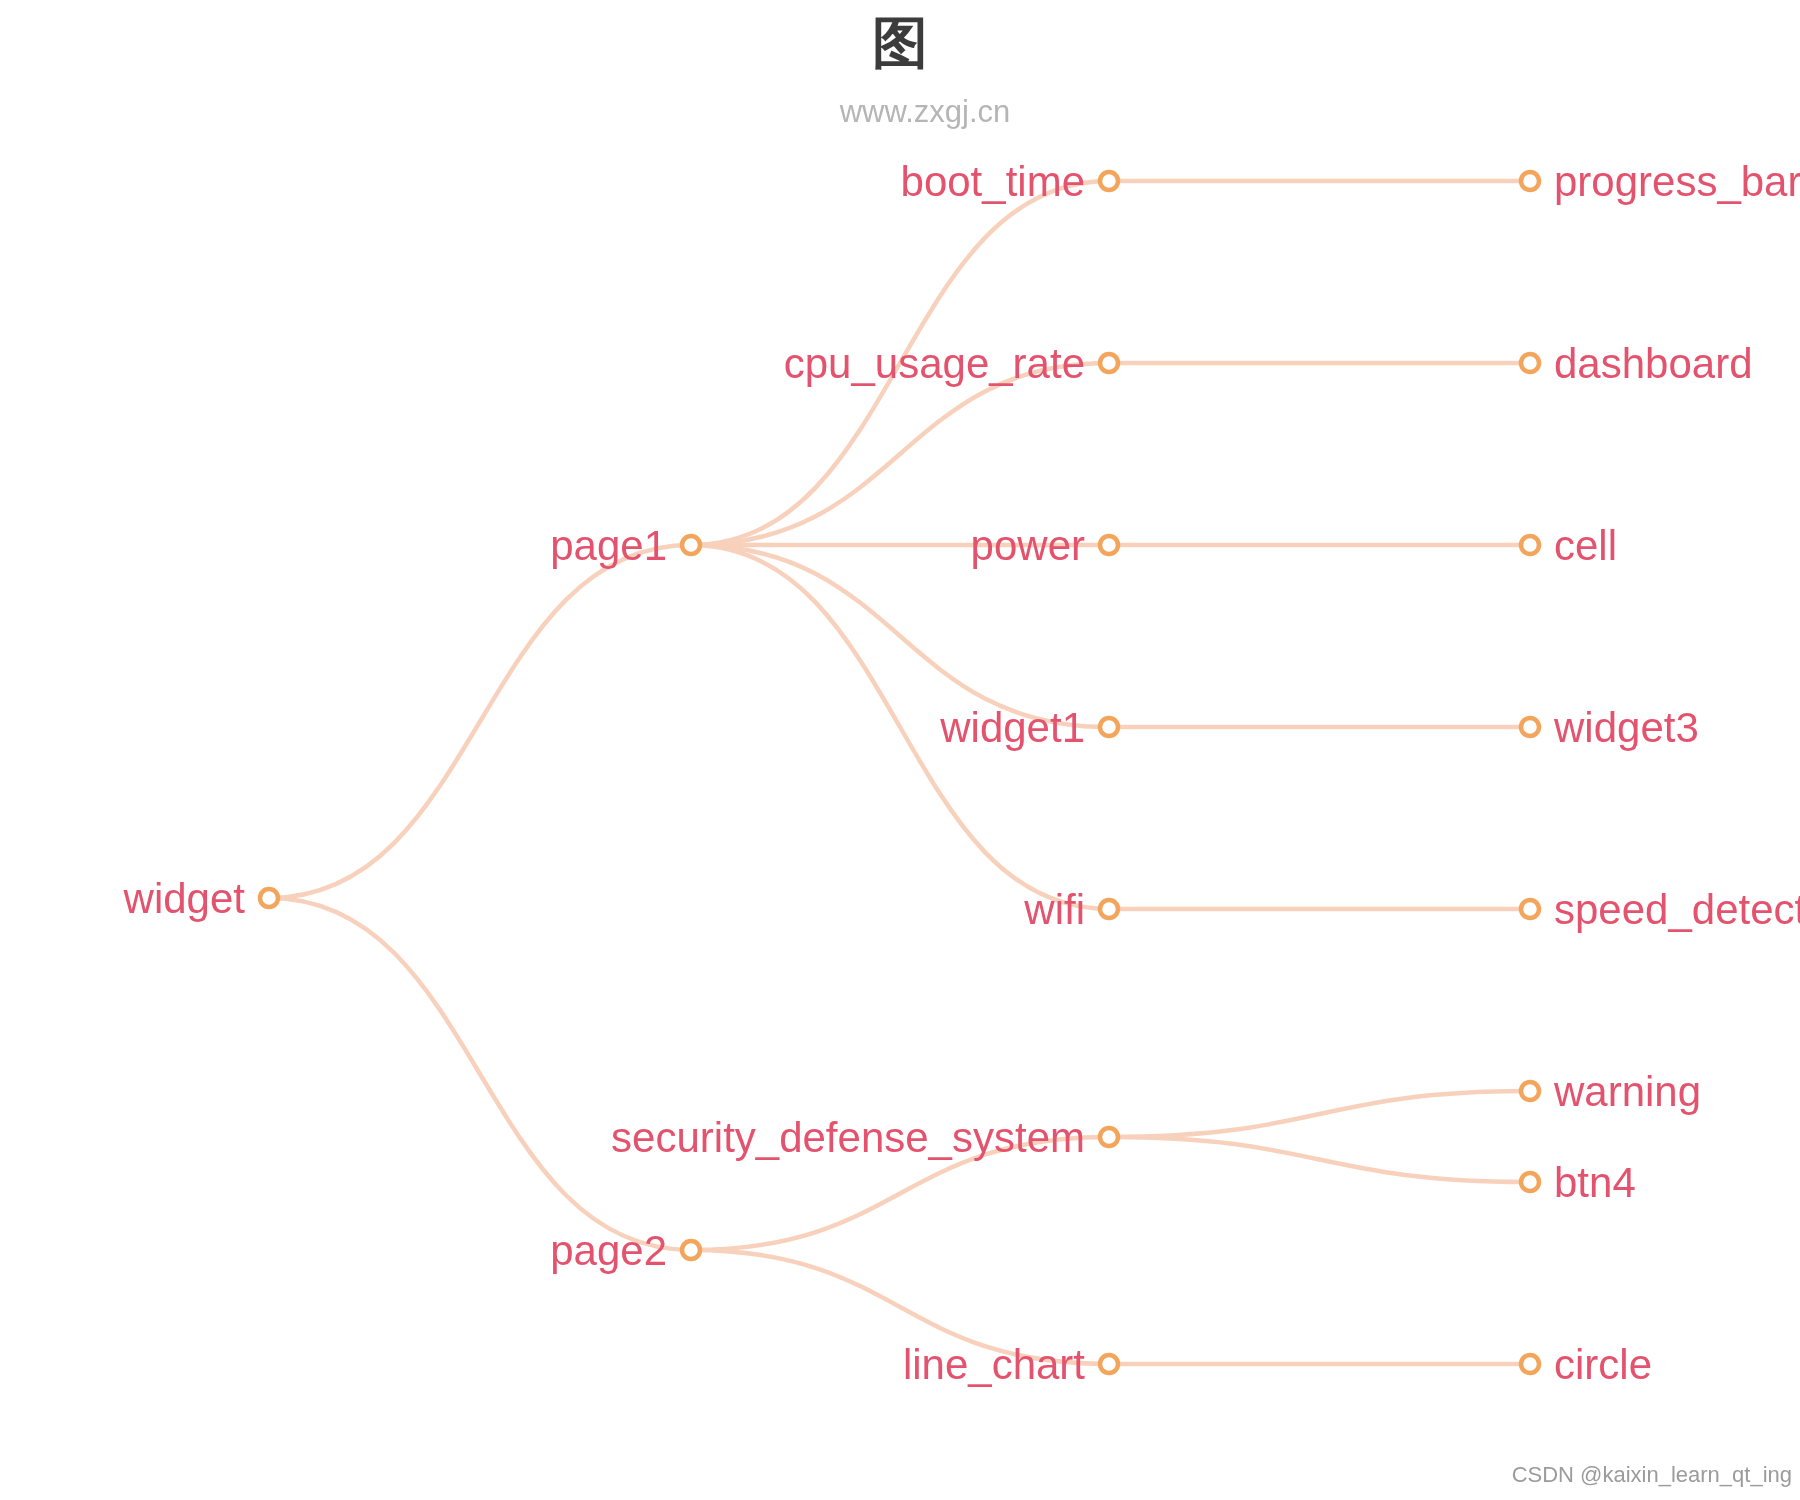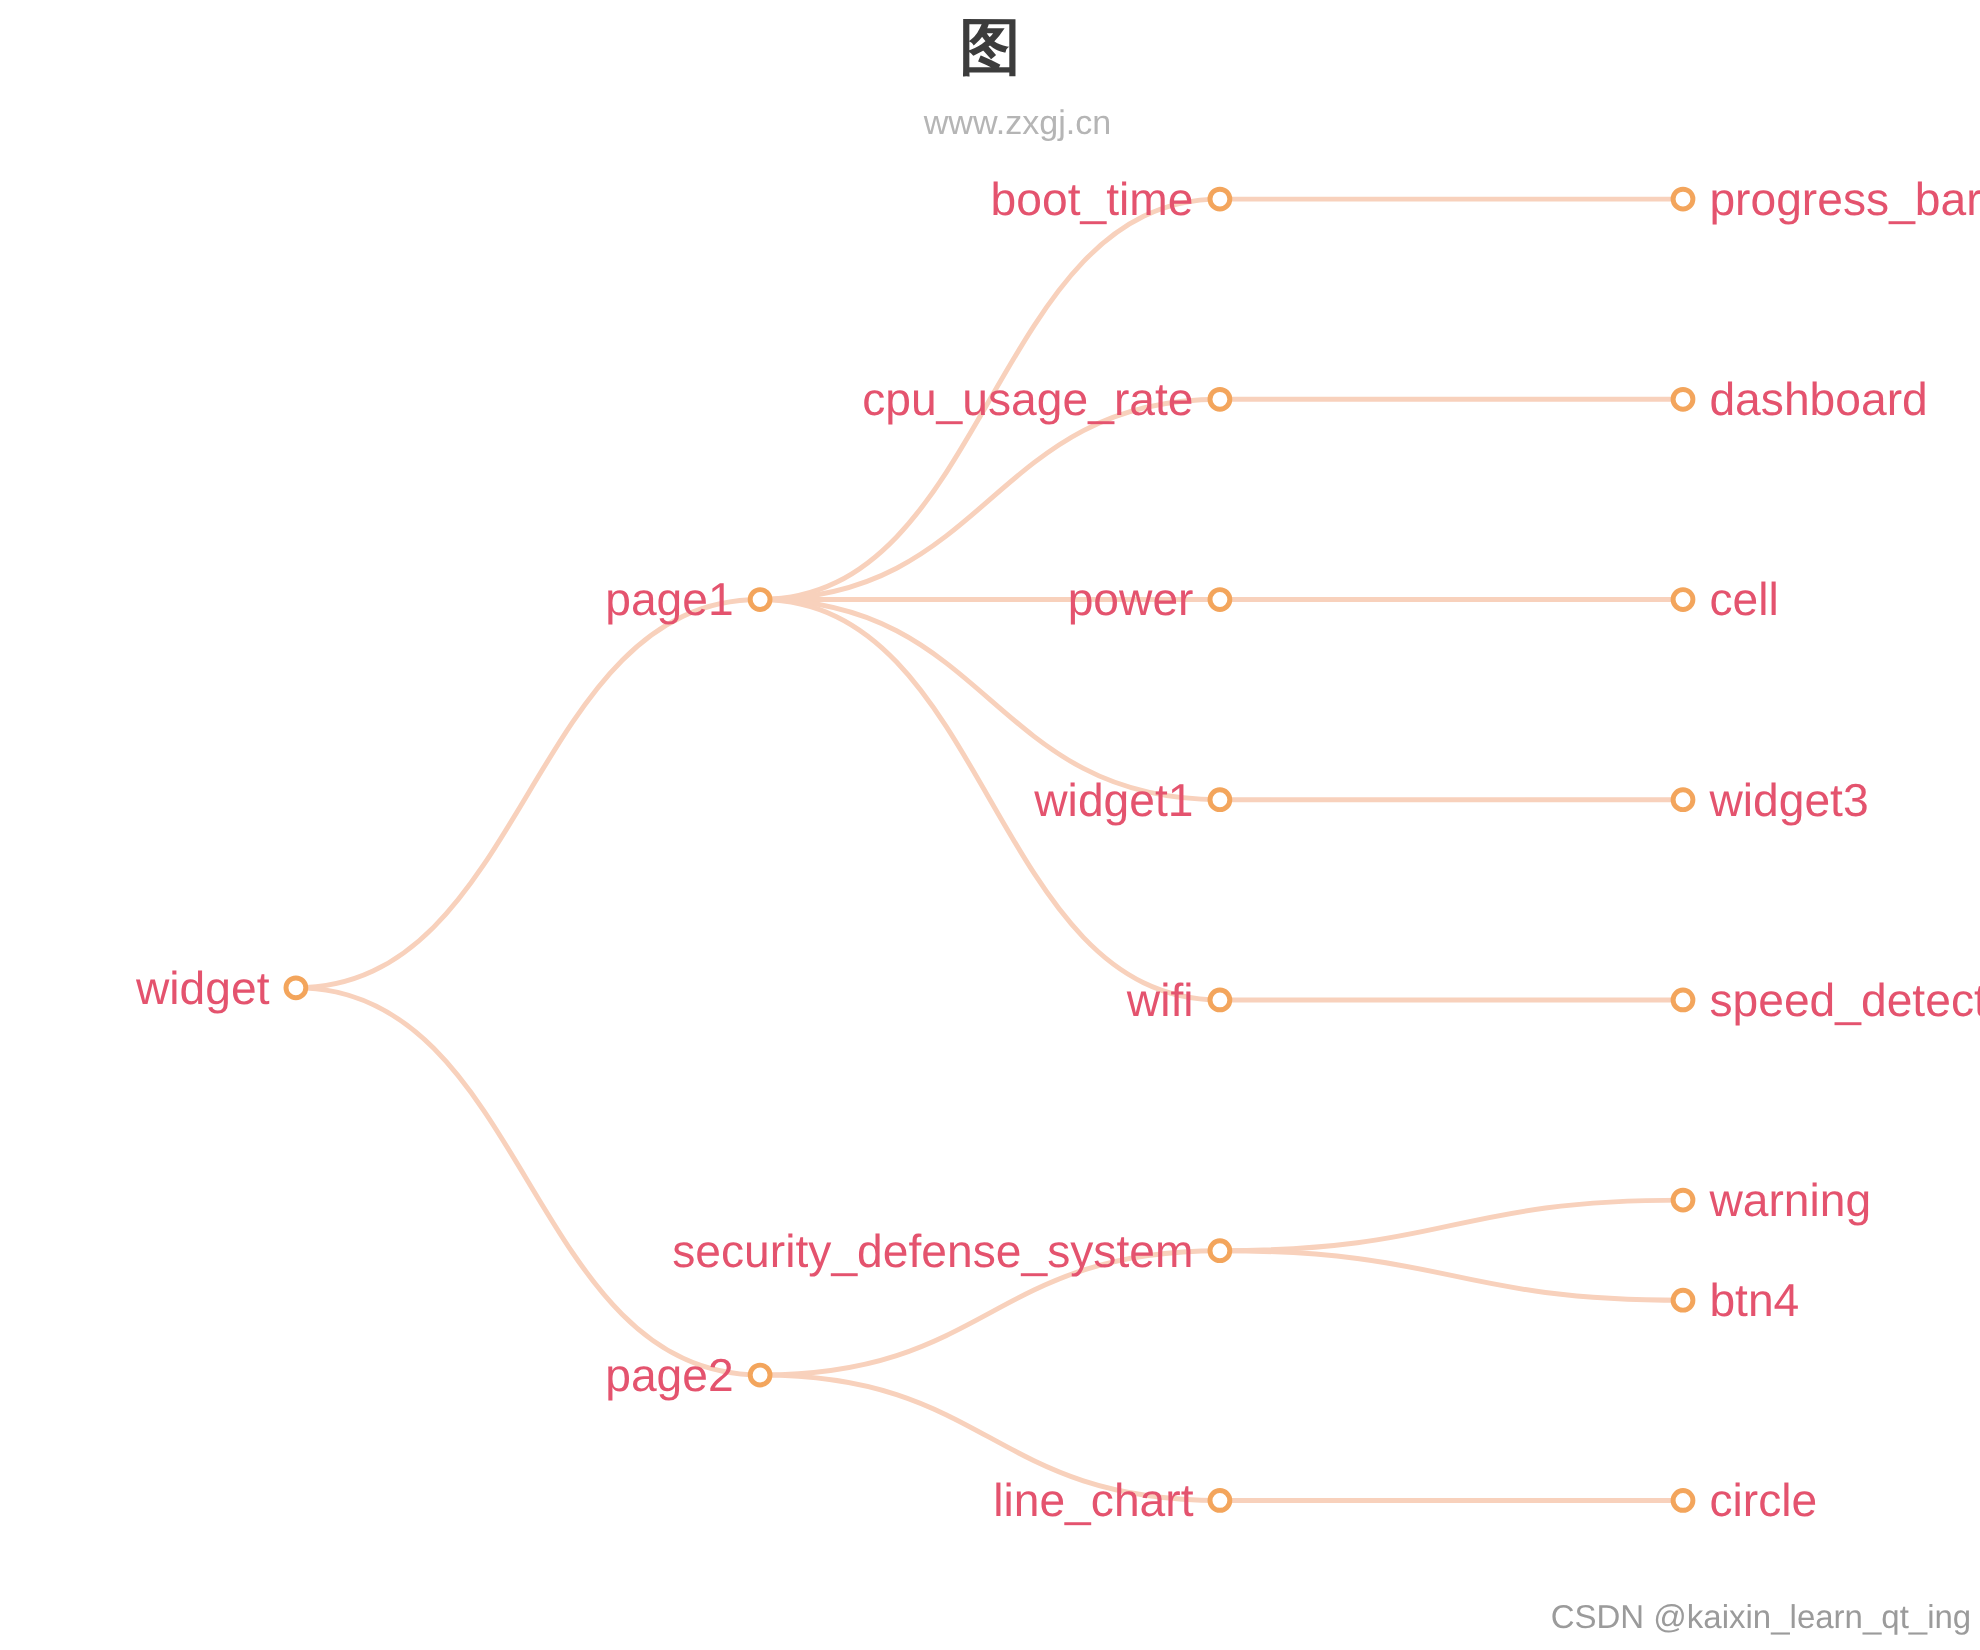--- a/index.html
+++ b/index.html
@@ -51,21 +51,21 @@
     stroke-linecap: round;
   }
   .node-label {
     font-family: "Liberation Sans", sans-serif;
     font-size: 42px;
   }
   .watermark {
     position: absolute;
     right: 8px;
     bottom: 12px;
-    font-size: 30px;
+    font-size: 22px;
     color: #9b9b9b;
     font-family: "Liberation Sans", sans-serif;
   }
 </style>
 </head>
 <body>
 
 <div class="stage">
 
   <svg class="tree" width="1800" height="1500" viewBox="0 0 1800 1500">

